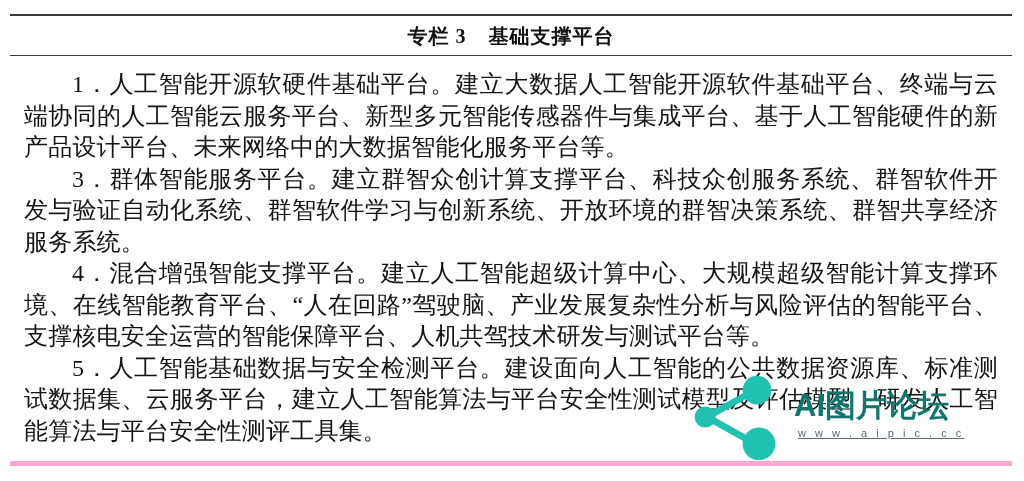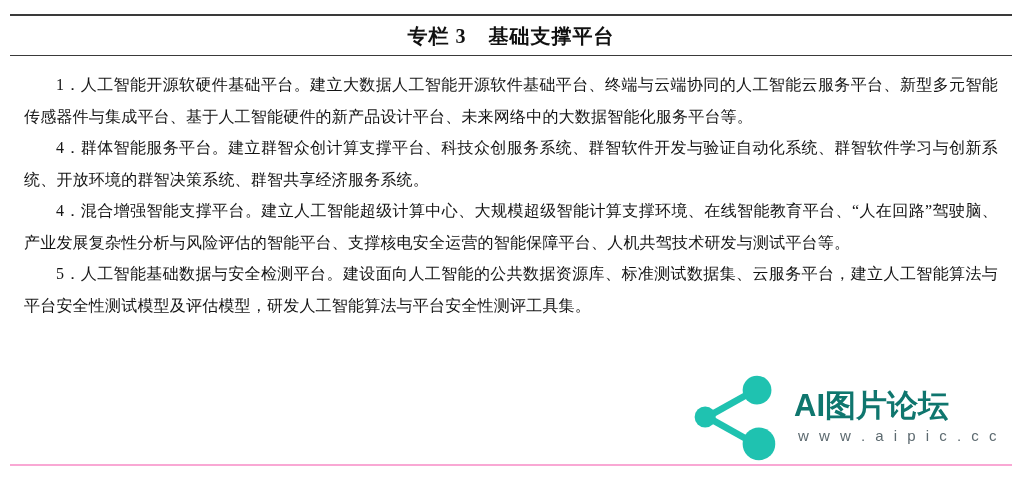--- a/index.html
+++ b/index.html
@@ -23,21 +23,21 @@
     height: 481px;
     background: #ffffff;
   }
   .box {
     position: absolute;
     left: 10px;
     top: 14px;
     width: 1002px;
     height: 452px;
     border-top: 2px solid #3a3a3a;
-    border-bottom: 2px solid #f9a8d4;
+    border-bottom: 5px solid #f9a8d4;
     box-sizing: border-box;
   }
   .box-title {
     position: absolute;
     left: 0;
     top: 0;
     width: 100%;
     height: 40px;
     line-height: 40px;
     text-align: center;
@@ -55,21 +55,21 @@
   .box-body {
     position: absolute;
     left: 0;
     top: 41px;
     right: 0;
     bottom: 0;
     padding: 12px 14px 0 14px;
     box-sizing: border-box;
   }
   .para {
-    font-size: 16px;
+    font-size: 24px;
     line-height: 31.5px;
     text-align: justify;
     text-justify: inter-ideograph;
     margin: 0 0 0 0;
     text-indent: 2em;
     color: #141414;
     letter-spacing: 0.2px;
   }
   
   .watermark {
@@ -95,39 +95,40 @@
     font-size: 31px;
     font-weight: bold;
     color: #0f766e;
     letter-spacing: 0px;
   }
   .wm-sub {
     position: absolute;
     left: 112px;
     top: 66px;
     font-family: "Liberation Sans", sans-serif;
-    font-size: 15px;
+    font-size: 11px;
     color: #5d6a70;
     letter-spacing: 3px;
+    text-decoration: underline;
   }
 </style>
 </head>
 <body>
 
 <div class="page">
 
   <div class="box">
 
     <div class="box-title">
       <span>专栏 3</span><span class="t-sep"></span><span>基础支撑平台</span>
     </div>
 
     <div class="box-body">
       <p class="para">1．人工智能开源软硬件基础平台。建立大数据人工智能开源软件基础平台、终端与云端协同的人工智能云服务平台、新型多元智能传感器件与集成平台、基于人工智能硬件的新产品设计平台、未来网络中的大数据智能化服务平台等。</p>
-      <p class="para">4．群体智能服务平台。建立群智众创计算支撑平台、科技众创服务系统、群智软件开发与验证自动化系统、群智软件学习与创新系统、开放环境的群智决策系统、群智共享经济服务系统。</p>
+      <p class="para">3．群体智能服务平台。建立群智众创计算支撑平台、科技众创服务系统、群智软件开发与验证自动化系统、群智软件学习与创新系统、开放环境的群智决策系统、群智共享经济服务系统。</p>
       <p class="para">4．混合增强智能支撑平台。建立人工智能超级计算中心、大规模超级智能计算支撑环境、在线智能教育平台、“人在回路”驾驶脑、产业发展复杂性分析与风险评估的智能平台、支撑核电安全运营的智能保障平台、人机共驾技术研发与测试平台等。</p>
       <p class="para">5．人工智能基础数据与安全检测平台。建设面向人工智能的公共数据资源库、标准测试数据集、云服务平台，建立人工智能算法与平台安全性测试模型及评估模型，研发人工智能算法与平台安全性测评工具集。</p>
     </div>
 
   </div>
 
   <div class="watermark">
     <svg class="wm-logo" viewBox="0 0 100 100">
       <line x1="22" y1="50" x2="72" y2="22" stroke="#1fc2b0" stroke-width="7"></line>
       <line x1="22" y1="50" x2="72" y2="78" stroke="#1fc2b0" stroke-width="7"></line>

